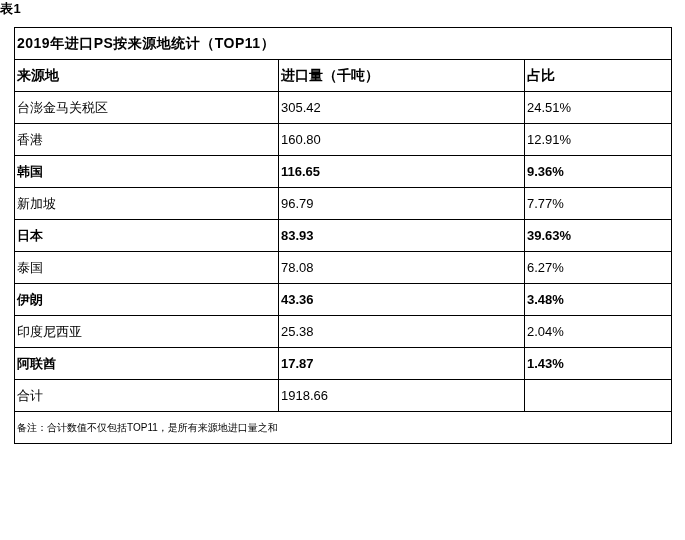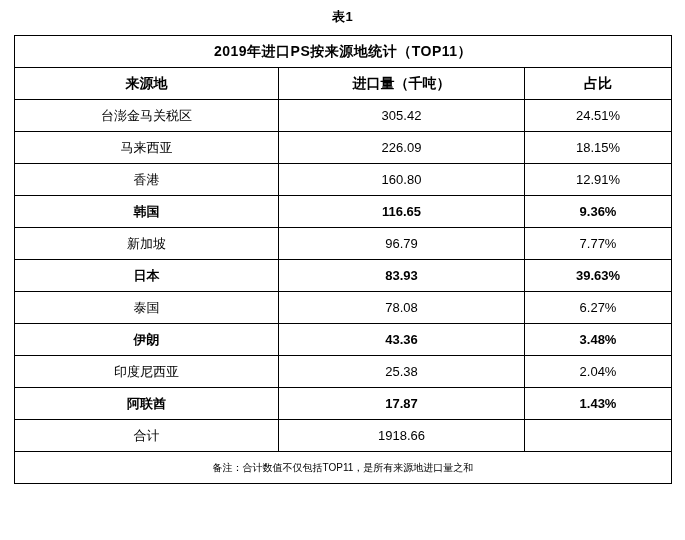--- a/index.html
+++ b/index.html
@@ -14,39 +14,37 @@
     color: #000000;
     overflow: hidden;
   }
   .page {
     position: relative;
     width: 685px;
     height: 540px;
     box-sizing: border-box;
   }
   .fig-label {
-    text-align: center;
     font-size: 13px;
     font-weight: bold;
-    padding-top: 8px;
     padding-bottom: 9px;
     letter-spacing: 0.5px;
   }
   .table-wrap {
     margin: 0 14px;
   }
   table.stat {
     width: 657px;
     border-collapse: collapse;
     table-layout: fixed;
     font-size: 13px;
   }
   table.stat td {
     border: 1px solid #000000;
-    text-align: center;
+    text-align: left;
     vertical-align: middle;
     height: 31px;
     padding: 0 2px;
   }
   td.title-cell {
     font-weight: bold;
     font-size: 14px;
     height: 34px;
     letter-spacing: 0.5px;
   }
@@ -87,25 +85,20 @@
         <tr>
           <td class="head-cell">来源地</td>
           <td class="head-cell">进口量（千吨）</td>
           <td class="head-cell">占比</td>
         </tr>
 
         <tr>
           <td>台澎金马关税区</td>
           <td>305.42</td>
           <td>24.51%</td>
-        </tr>
-        <tr>
-          <td>马来西亚</td>
-          <td>226.09</td>
-          <td>18.15%</td>
         </tr>
         <tr>
           <td>香港</td>
           <td>160.80</td>
           <td>12.91%</td>
         </tr>
         <tr class="bold-row">
           <td>韩国</td>
           <td>116.65</td>
           <td>9.36%</td>

